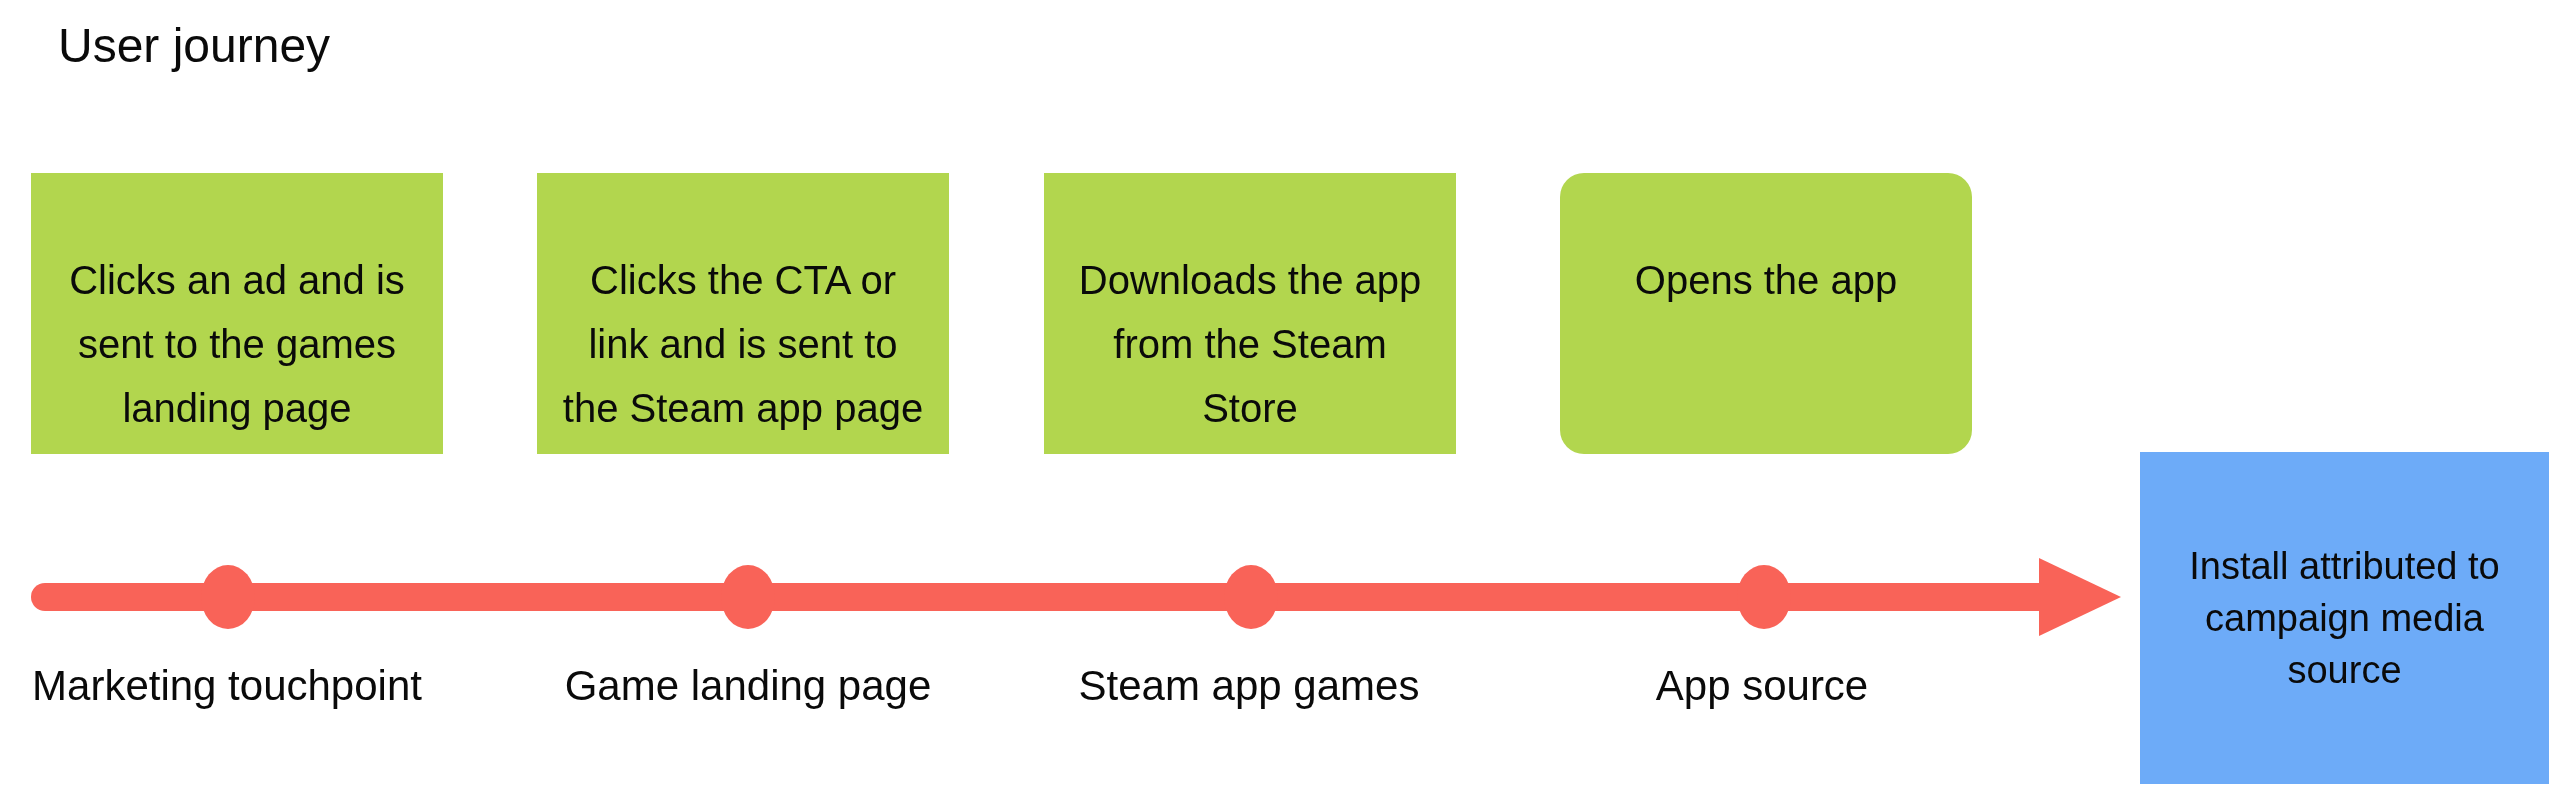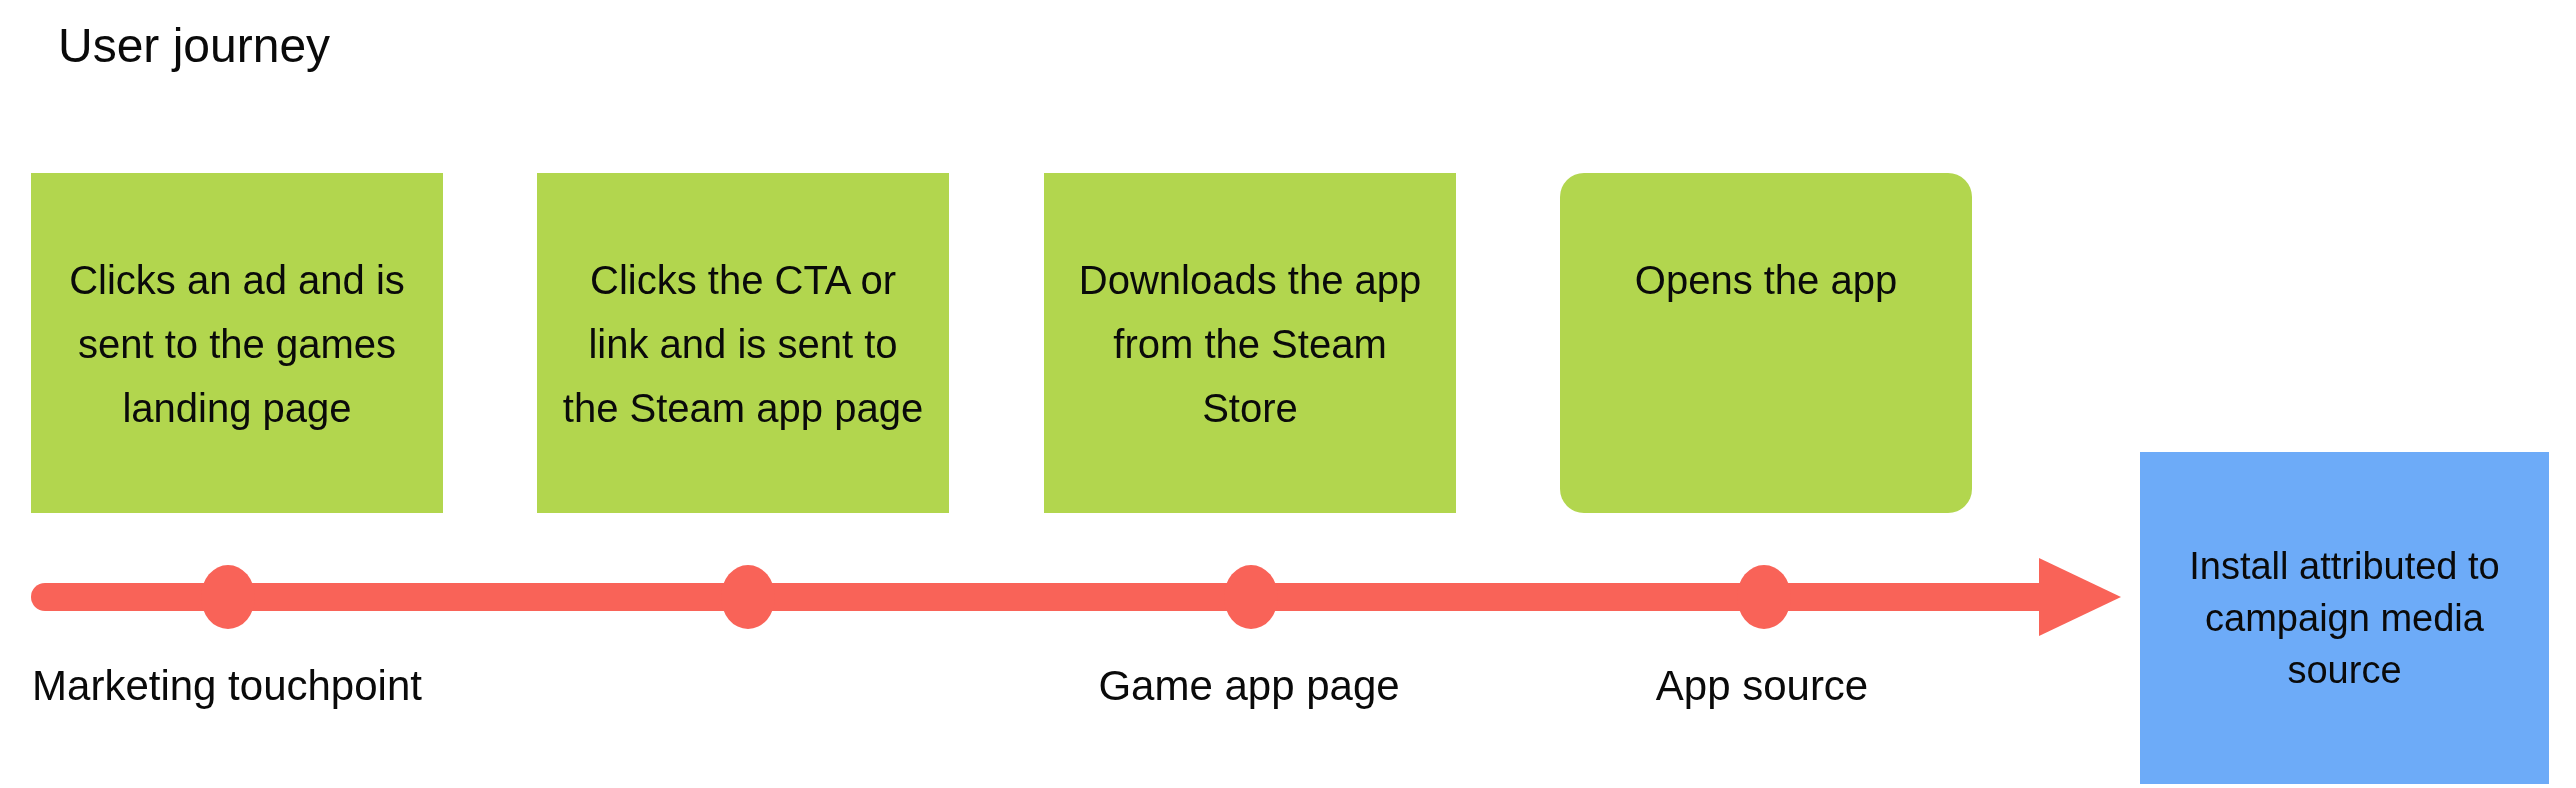--- a/index.html
+++ b/index.html
@@ -12,21 +12,21 @@
     overflow:hidden;
   }
   .title{
     position:absolute;left:58px;top:17.4px;margin:0;
     font-size:48px;font-weight:400;line-height:1.22;
     color:var(--c-text,#0a0a0a);
     white-space:nowrap;
   }
   .step-box{
     position:absolute;top:173px;
-    width:412px;height:340px;box-sizing:border-box;
+    width:412px;height:281px;box-sizing:border-box;
     background:var(--c-step-green,#b2d64e);
     display:flex;justify-content:center;align-items:flex-start;
     padding:75px 6.7px 0 6.7px;
     text-align:center;
     font-size:40px;line-height:64px;
     white-space:pre-line;
   }
   .step-box.pos-1{left:31px;}
   .step-box.pos-2{left:537px;}
   .step-box.pos-3{left:1044px;}
@@ -102,21 +102,22 @@
 
   <div class="timeline-line"></div>
   <div class="arrow-head"></div>
 
   <div class="dot pos-1"></div>
   <div class="dot pos-2"></div>
   <div class="dot pos-3"></div>
   <div class="dot pos-4"></div>
 
   <div class="step-label pos-1">Marketing touchpoint</div>
-  <div class="step-label pos-3">Game app page</div>
+  <div class="step-label pos-2">Game landing page</div>
+  <div class="step-label pos-3">Steam app games</div>
   <div class="step-label pos-4">App source</div>
 
   <div class="result-box">
     <span>Install attributed to
 campaign media
 source</span>
   </div>
 
 </div>
 

